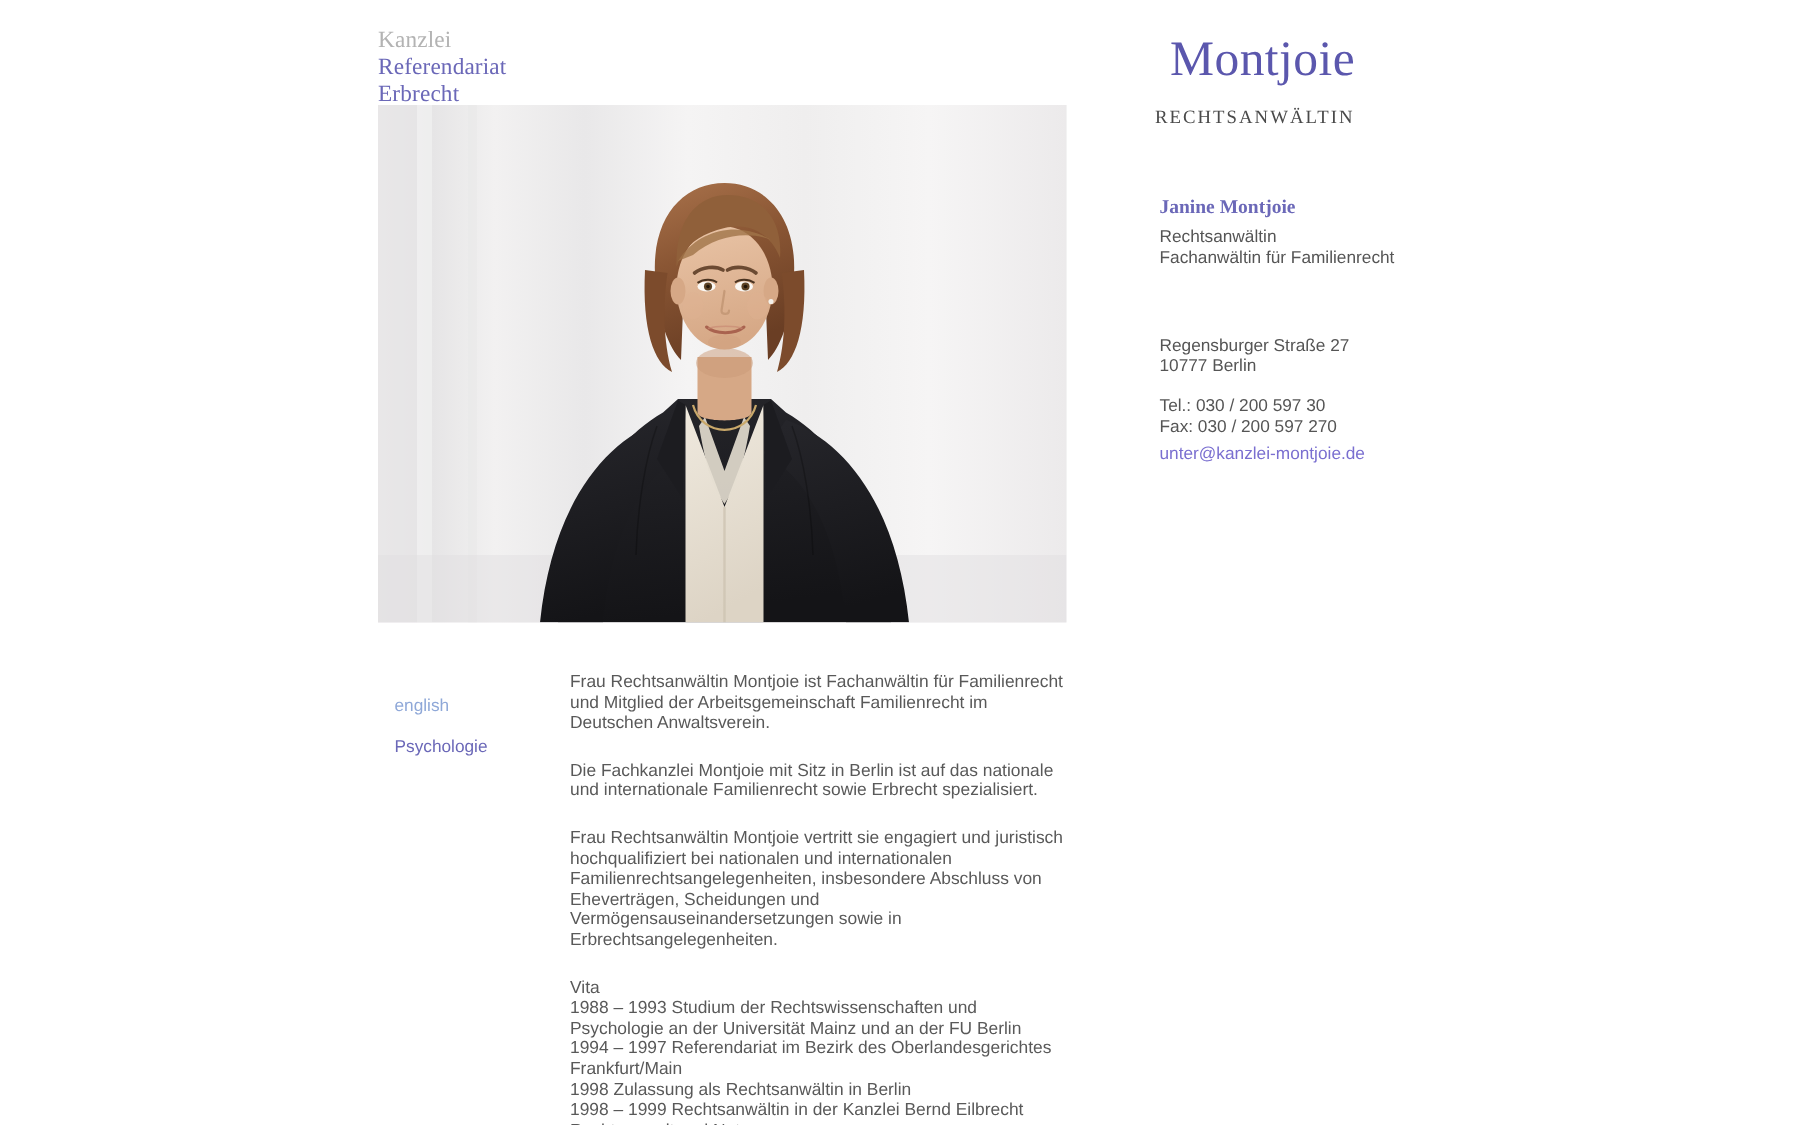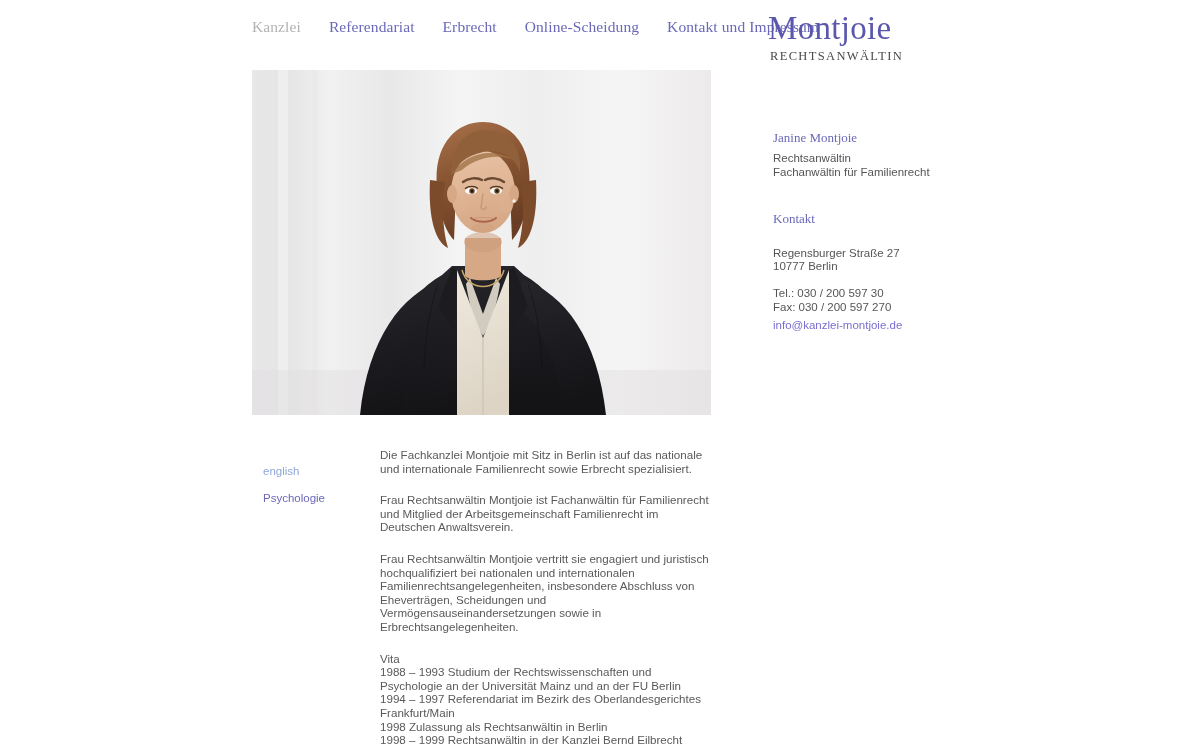--- a/index.html
+++ b/index.html
@@ -18,20 +18,21 @@
 
   
   .topnav {
     position: absolute;
     left: 252px;
     top: 18px;
     width: 500px;
     display: flex;
     align-items: baseline;
     gap: 0;
+    flex-direction: column;
   }
   .nav-item {
     font-family: "Liberation Serif", serif;
     font-size: 15.5px;
     color: #6b68b8;
     text-decoration: none;
     white-space: nowrap;
     letter-spacing: 0.1px;
     cursor: pointer;
     padding: 0;
@@ -50,21 +51,21 @@
     top: 10px;
     width: 240px;
   }
   .logo-word {
     font-family: "Liberation Serif", serif;
     font-size: 33px;
     line-height: 36px;
     color: #5b57ad;
     letter-spacing: 0.3px;
     font-weight: normal;
-    margin: 0;
+    margin: 12px;
   }
   .logo-sub {
     font-family: "Liberation Serif", serif;
     font-size: 12.5px;
     line-height: 16px;
     color: #4a4a4a;
     letter-spacing: 1.35px;
     margin: 2px 0 0 2px;
     white-space: nowrap;
   }
@@ -125,21 +126,21 @@
     left: 773px;
     top: 130px;
     width: 250px;
   }
   .sb-heading {
     font-family: "Liberation Serif", serif;
     font-size: 13px;
     line-height: 15px;
     color: #6b68b8;
     margin: 0 0 7px 0;
-    font-weight: normal;
+    font-weight: bold;
   }
   .sb-line {
     font-size: 11.5px;
     line-height: 13.8px;
     color: #555555;
     margin: 0;
   }
   .sb-group { margin-bottom: 0; }
   .sb-gap-lg { height: 31px; }
   .sb-gap-md { height: 14px; }
@@ -262,42 +263,41 @@
     <ellipse cx="253" cy="134" rx="7" ry="9" fill="#e0b191" opacity="0.35"></ellipse>
   </svg>
 </div>
 
 <div class="side-links">
   <a class="side-link english" href="#">english</a>
   <a class="side-link datenschutz" href="#">Psychologie</a>
 </div>
 
 <main class="maintext">
+  <p>Frau Rechtsanwältin Montjoie ist Fachanwältin für Familienrecht und Mitglied der Arbeitsgemeinschaft Familienrecht im Deutschen Anwaltsverein.</p>
   <p>Die Fachkanzlei Montjoie mit Sitz in Berlin ist auf das nationale und internationale Familienrecht sowie Erbrecht spezialisiert.</p>
-  <p>Frau Rechtsanwältin Montjoie ist Fachanwältin für Familienrecht und Mitglied der Arbeitsgemeinschaft Familienrecht im Deutschen Anwaltsverein.</p>
   <p>Frau Rechtsanwältin Montjoie vertritt sie engagiert und juristisch hochqualifiziert bei nationalen und internationalen Familienrechtsangelegenheiten, insbesondere Abschluss von Eheverträgen, Scheidungen und Vermögensauseinandersetzungen sowie in Erbrechtsangelegenheiten.</p>
   <div class="vita-block">Vita
 1988 – 1993 Studium der Rechtswissenschaften und Psychologie an der Universität Mainz und an der FU Berlin
 1994 – 1997 Referendariat im Bezirk des Oberlandesgerichtes Frankfurt/Main
 1998 Zulassung als Rechtsanwältin in Berlin
 1998 – 1999 Rechtsanwältin in der Kanzlei Bernd Eilbrecht Rechtsanwalt und Notar</div>
 </main>
 
 <aside class="sidebar">
   <div class="sb-group">
     <div class="sb-heading">Janine Montjoie</div>
     <div class="sb-line">Rechtsanwältin</div>
     <div class="sb-line">Fachanwältin für Familienrecht</div>
   </div>
 
   <div class="sb-gap-lg"></div>
 
   <div class="sb-group">
-    <div class="sb-heading">Kontakt</div>
     <div class="sb-gap-md"></div>
     <div class="sb-line">Regensburger Straße 27</div>
     <div class="sb-line">10777 Berlin</div>
     <div class="sb-gap-sm"></div>
     <div class="sb-line">Tel.: 030 / 200 597 30</div>
     <div class="sb-line">Fax: 030 / 200 597 270</div>
-    <a class="sb-mail" href="#">info@kanzlei-montjoie.de</a>
+    <a class="sb-mail" href="#">unter@kanzlei-montjoie.de</a>
   </div>
 </aside>
 
 </body></html>

